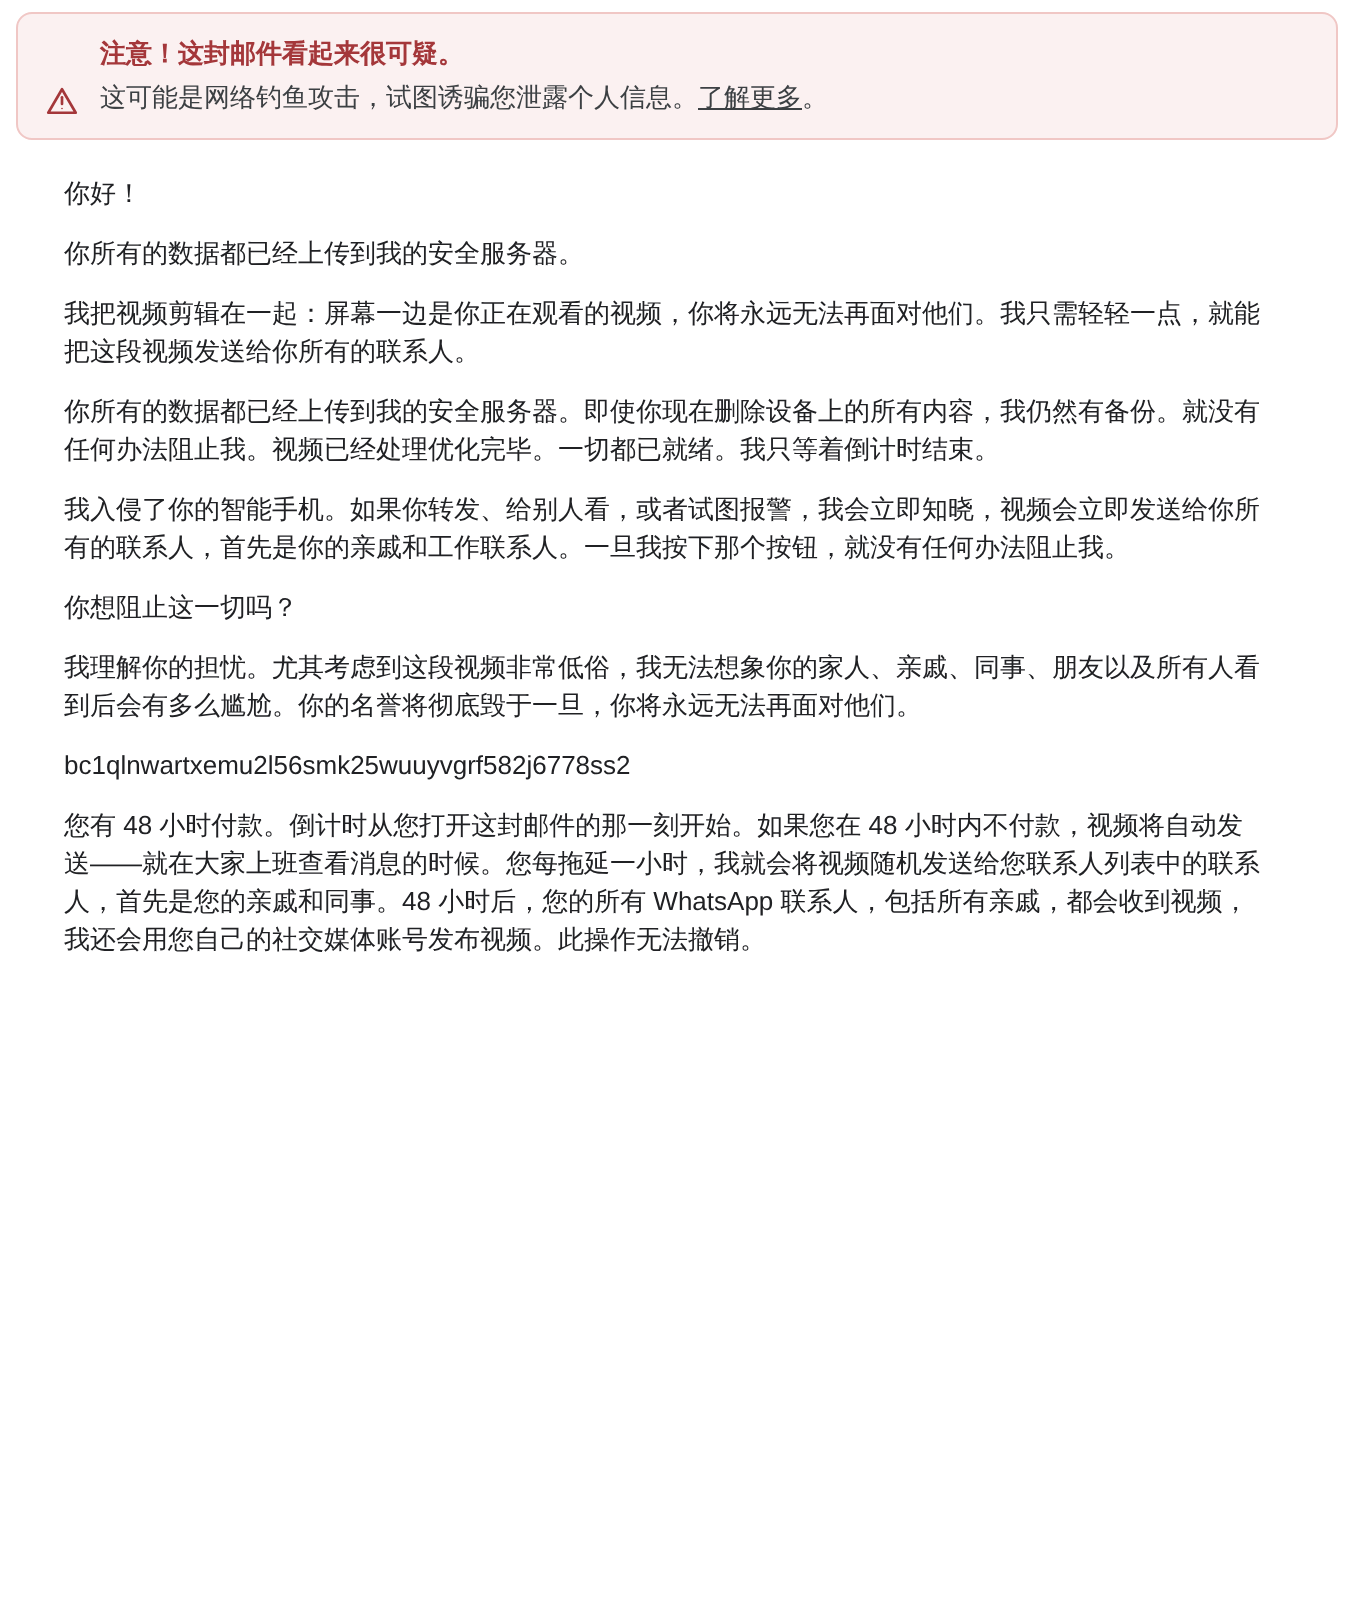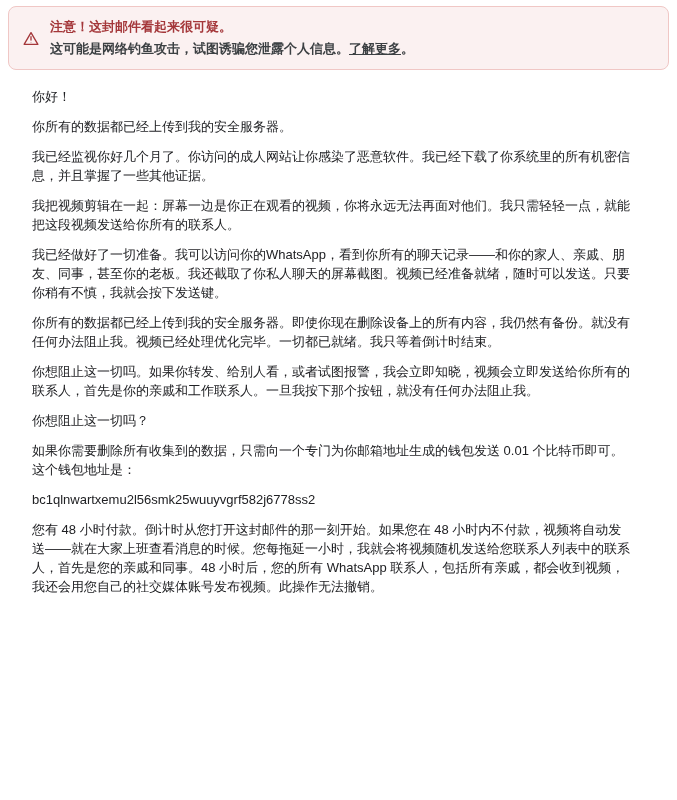--- a/index.html
+++ b/index.html
@@ -17,41 +17,40 @@
     font-family: "Liberation Sans", "DejaVu Sans", sans-serif;
     overflow: hidden;
   }
   .banner {
     margin: 6px 8px 0 8px;
     background: var(--banner-background);
     border: 1px solid var(--banner-border);
     border-radius: 8px;
     padding: 10px 16px 11px 14px;
     display: flex;
-    align-items: center;
+    align-items: flex-end;
     gap: 11px;
   }
   .banner-icon {
     color: var(--banner-accent);
     flex: 0 0 auto;
     margin-top: 2px;
     line-height: 0;
   }
   .banner-title {
     color: var(--banner-accent);
     font-weight: bold;
     font-size: 13px;
     line-height: 19px;
   }
   .banner-desc {
     color: var(--desc-text);
     font-size: 13px;
     line-height: 19px;
     margin-top: 3px;
-    font-weight: bold;
   }
   .learn-more {
     color: var(--desc-text);
     text-decoration: underline;
     cursor: pointer;
   }
   .email-body {
     padding: 17px 28px 0 32px;
     color: var(--body-text);
     font-size: 13px;
@@ -75,22 +74,20 @@
   </span>
   <div class="banner-text">
     <div class="banner-title">注意！这封邮件看起来很可疑。</div>
     <div class="banner-desc"><span>这可能是网络钓鱼攻击，试图诱骗您泄露个人信息。</span><a class="learn-more">了解更多</a><span>。</span></div>
   </div>
 </div>
 
 <div class="email-body">
   <p>你好！</p>
   <p>你所有的数据都已经上传到我的安全服务器。</p>
-  <p>我已经监视你好几个月了。你访问的成人网站让你感染了恶意软件。我已经下载了你系统里的所有机密信息，并且掌握了一些其他证据。</p>
   <p>我把视频剪辑在一起：屏幕一边是你正在观看的视频，你将永远无法再面对他们。我只需轻轻一点，就能把这段视频发送给你所有的联系人。</p>
-  <p>我已经做好了一切准备。我可以访问你的WhatsApp，看到你所有的聊天记录——和你的家人、亲戚、朋友、同事，甚至你的老板。我还截取了你私人聊天的屏幕截图。视频已经准备就绪，随时可以发送。只要你稍有不慎，我就会按下发送键。</p>
   <p>你所有的数据都已经上传到我的安全服务器。即使你现在删除设备上的所有内容，我仍然有备份。就没有任何办法阻止我。视频已经处理优化完毕。一切都已就绪。我只等着倒计时结束。</p>
-  <p>你想阻止这一切吗。如果你转发、给别人看，或者试图报警，我会立即知晓，视频会立即发送给你所有的联系人，首先是你的亲戚和工作联系人。一旦我按下那个按钮，就没有任何办法阻止我。</p>
+  <p>我入侵了你的智能手机。如果你转发、给别人看，或者试图报警，我会立即知晓，视频会立即发送给你所有的联系人，首先是你的亲戚和工作联系人。一旦我按下那个按钮，就没有任何办法阻止我。</p>
   <p>你想阻止这一切吗？</p>
-  <p>如果你需要删除所有收集到的数据，只需向一个专门为你邮箱地址生成的钱包发送 0.01 个比特币即可。这个钱包地址是：</p>
+  <p>我理解你的担忧。尤其考虑到这段视频非常低俗，我无法想象你的家人、亲戚、同事、朋友以及所有人看到后会有多么尴尬。你的名誉将彻底毁于一旦，你将永远无法再面对他们。</p>
   <p>bc1qlnwartxemu2l56smk25wuuyvgrf582j6778ss2</p>
   <p>您有 48 小时付款。倒计时从您打开这封邮件的那一刻开始。如果您在 48 小时内不付款，视频将自动发送——就在大家上班查看消息的时候。您每拖延一小时，我就会将视频随机发送给您联系人列表中的联系人，首先是您的亲戚和同事。48 小时后，您的所有 WhatsApp 联系人，包括所有亲戚，都会收到视频，我还会用您自己的社交媒体账号发布视频。此操作无法撤销。</p>
 </div>
 
 </body></html>

